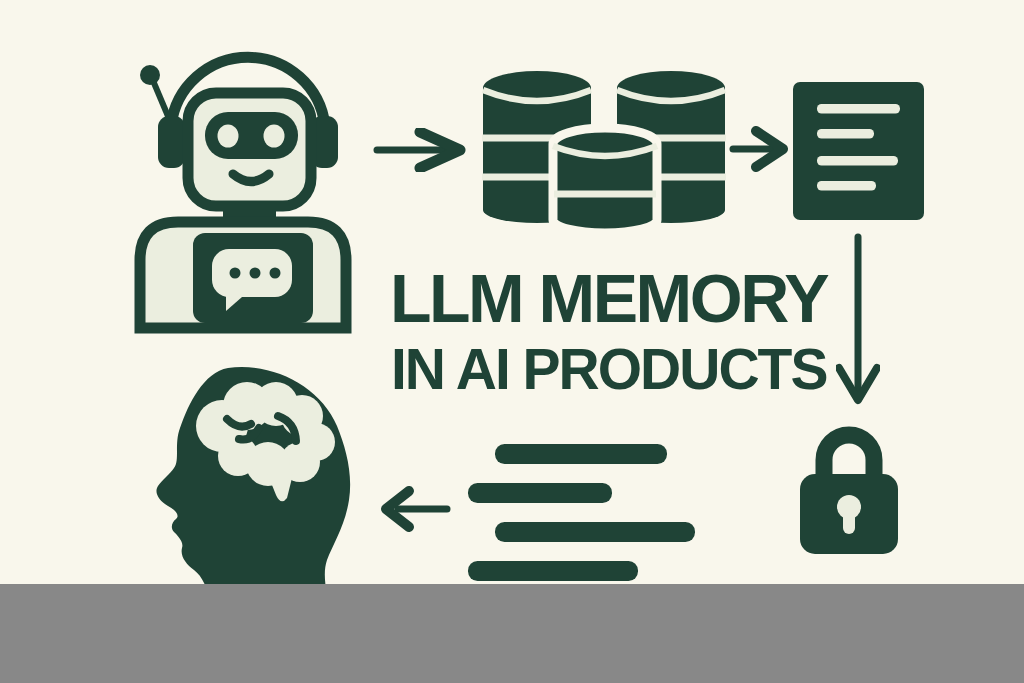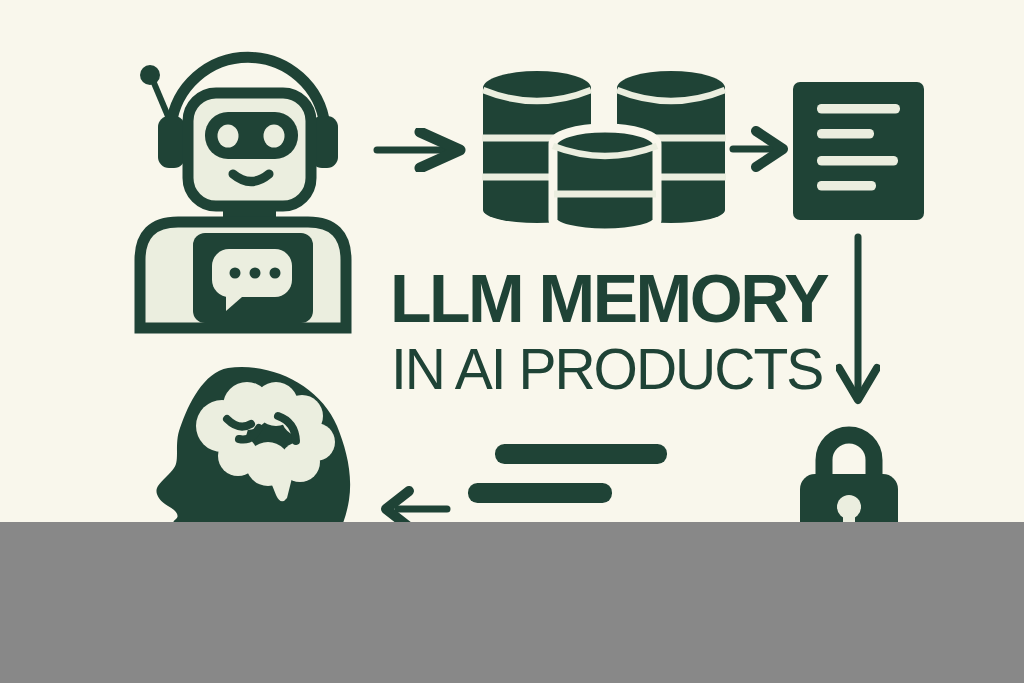--- a/index.html
+++ b/index.html
@@ -1,34 +1,34 @@
 <!DOCTYPE html>
 <html style="--ink: #1f4336; --paper: #ebeedf; --bg: #f9f7ec;"><head>
 <meta charset="utf-8">
 <style>
   :root { --ink:#1f4336; --paper:#ebeedf; --bg:#f9f7ec; }
   * { margin:0; padding:0; box-sizing:border-box; }
   body { font-family:"Liberation Sans", sans-serif; background:#888; }
   .canvas {
-    position:relative; width:1024px; height:522px;
+    position:relative; width:1024px; height:584px;
     background:var(--bg); overflow:hidden;
   }
   .abs { position:absolute; }
   .ink { fill:var(--ink); }
   .paper { fill:var(--paper); }
   .ink-stroke { stroke:var(--ink); fill:none; }
   .paper-stroke { stroke:var(--paper); fill:none; }
   .title-line1 {
     left:390px; top:264px; color:var(--ink);
     font-size:68px; font-weight:bold; letter-spacing:-2.5px;
     line-height:1.0; white-space:nowrap;
   }
   .title-line2 {
     left:391px; top:341px; color:var(--ink);
-    font-size:57px; font-weight:normal; letter-spacing:-2px;
+    font-size:57px; font-weight:bold; letter-spacing:-2px;
     line-height:1.0; white-space:nowrap;
   }
 </style>
 </head>
 <body>
 
 <div class="canvas">
 
   <svg class="abs" style="left:128px; top:48px;" width="236" height="286" viewBox="0 0 236 286">
     <circle class="ink" cx="22" cy="27" r="10"></circle>

